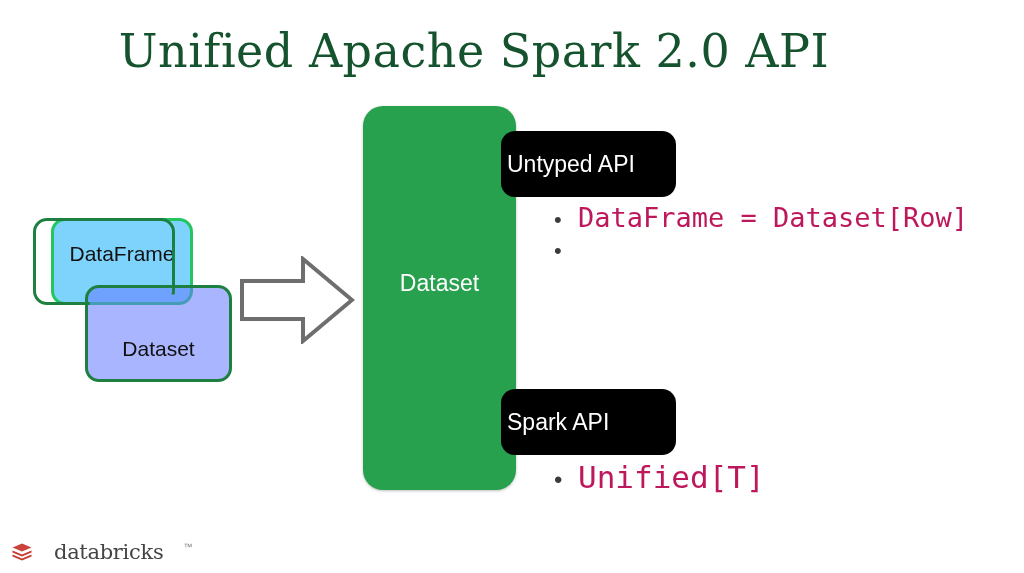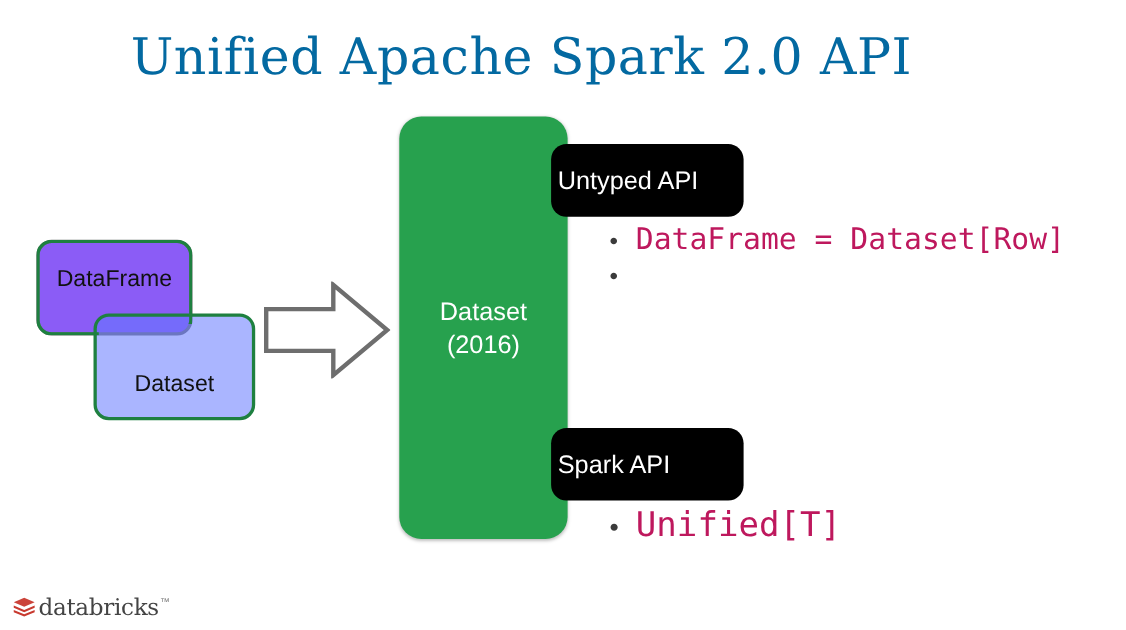--- a/index.html
+++ b/index.html
@@ -28,40 +28,40 @@
   .slide-title {
     position: absolute;
     left: 0;
     top: 24px;
     width: 948px;
     text-align: center;
     font-family: "DejaVu Serif", "Liberation Serif", serif;
     font-weight: 400;
     font-size: 46px;
     letter-spacing: 0.5px;
-    color: #0369a1;
+    color: #14532d;
     white-space: nowrap;
   }
 
   
   .venn {
     position: absolute;
     left: 28px;
     top: 212px;
     width: 215px;
     height: 180px;
   }
   .box-dataframe {
     position: absolute;
-    left: 5px;
+    left: 23px;
     top: 6px;
     width: 142px;
     height: 87px;
-    background: #8b5cf6;
-    border: 3px solid #737373;
+    background: #7dd3fc;
+    border: 3px solid #22c55e;
     border-radius: 14px;
     box-sizing: border-box;
     z-index: 1;
   }
   .box-dataframe .lbl {
     position: absolute;
     left: 0;
     right: 0;
     top: 21px;
     text-align: center;
@@ -194,20 +194,21 @@
   .bullets-typed   .bullet-dot  { font-size: 24px; }
 
   
   .logo {
     position: absolute;
     left: 11px;
     top: 540px;
     height: 24px;
     display: flex;
     align-items: center;
+    gap: 19px;
   }
   .logo-mark { width: 22px; height: 22px; flex: 0 0 22px; }
   .logo-word {
     font-family: "DejaVu Serif", "Liberation Serif", serif;
     font-size: 21px;
     color: #444444;
     margin-left: 2px;
     letter-spacing: -0.3px;
   }
   .logo-tm {
@@ -240,21 +241,20 @@
 
   <div class="arrow">
     <svg width="115" height="88" viewBox="0 0 115 88">
       <polygon points="2,25 63,25 63,3 112,44 63,85 63,63 2,63" fill="#ffffff" stroke="#6e6e6e" stroke-width="4" stroke-linejoin="miter"></polygon>
     </svg>
   </div>
 
   <div class="panel-dataset">
     <div class="ptext">
       <div>Dataset</div>
-      <div>(2016)</div>
     </div>
   </div>
 
   <div class="chip chip-untyped">Untyped API</div>
 
   <div class="bullets bullets-untyped">
     <div class="bullet-row">
       <span class="bullet-dot">•</span>
       <span class="bullet-text">DataFrame = Dataset[Row]</span>
     </div>

